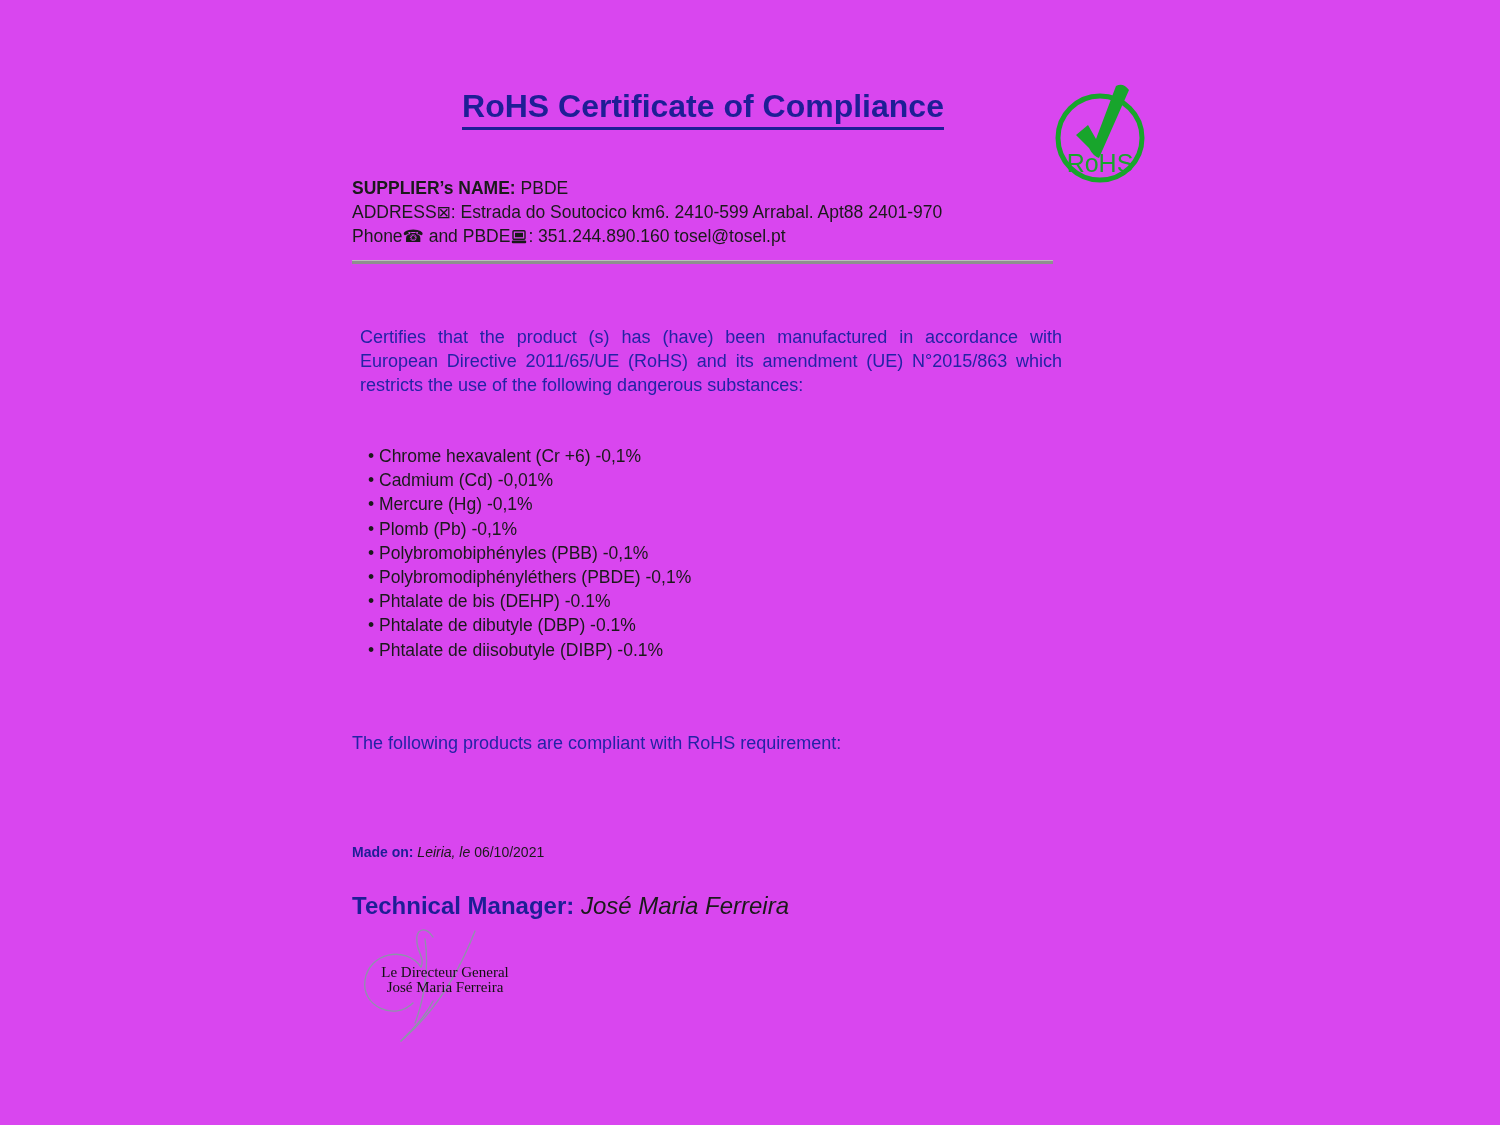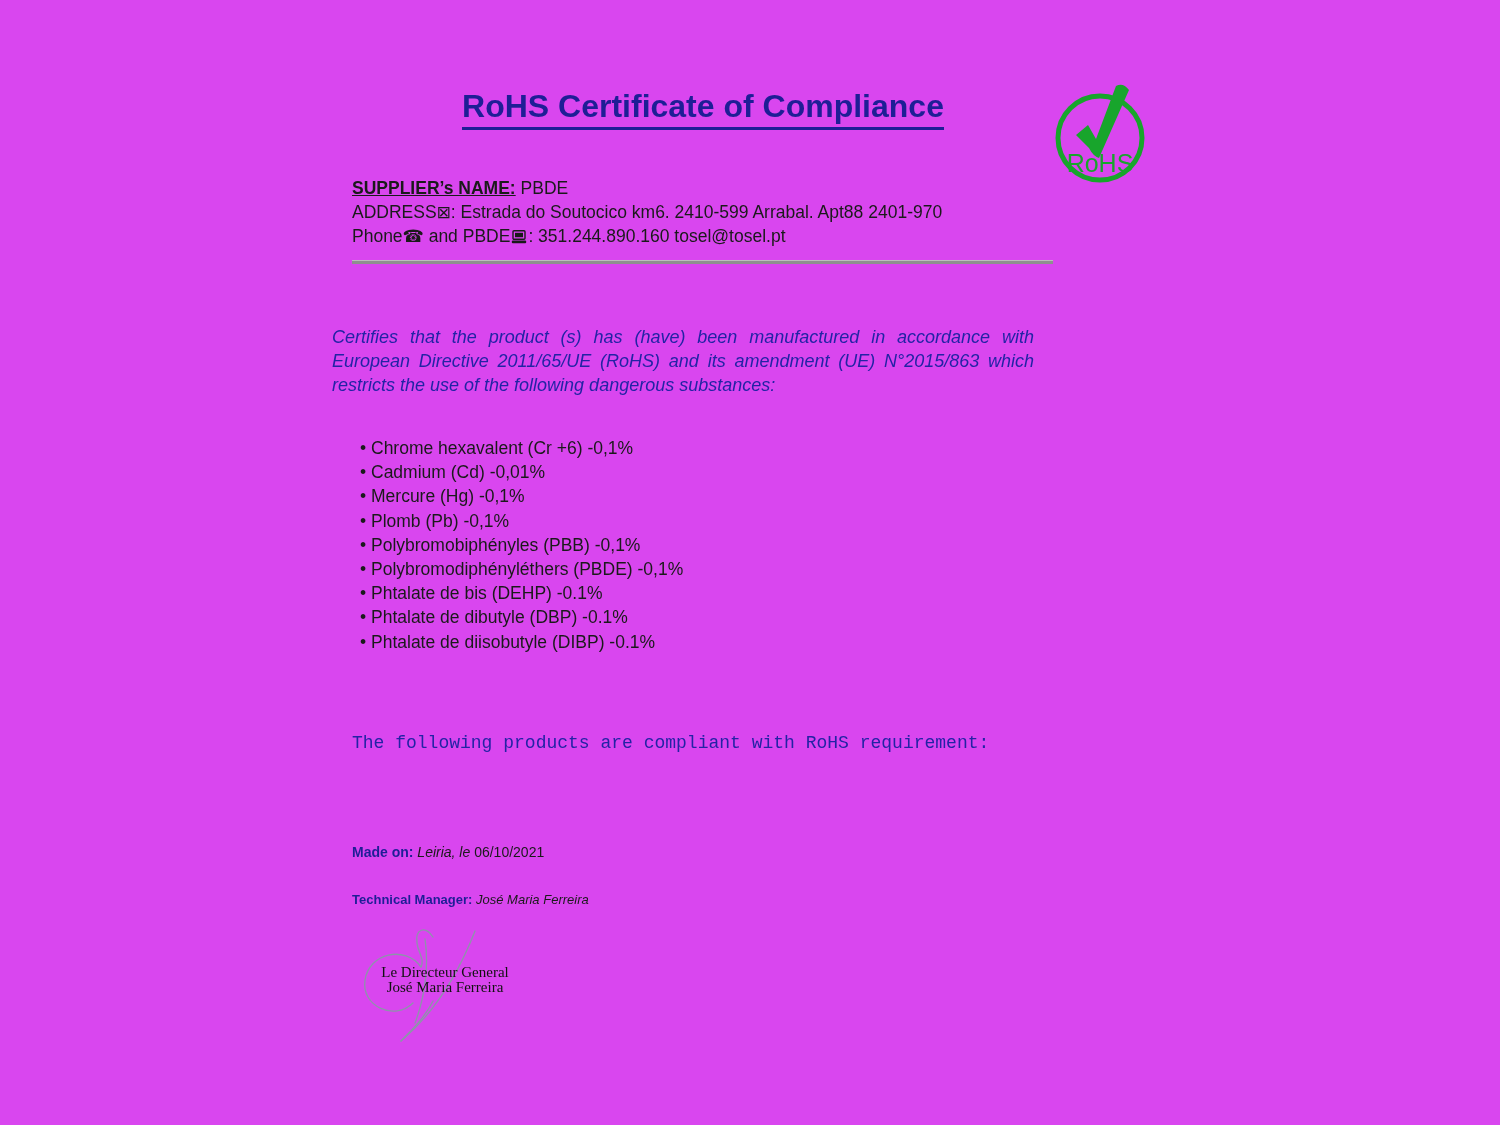--- a/index.html
+++ b/index.html
@@ -37,78 +37,76 @@
   }
 
   
   .supplier {
     position: absolute;
     left: 352px; top: 176px; width: 702px;
     font-size: 17.5px;
     line-height: 24px;
     color: #1a1a1a;
   }
-  .lbl-bold-underline { font-weight: bold; text-decoration: underline; }
+  .lbl-bold-underline { font-weight: bold; }
   .glyph { font-family: "DejaVu Sans", sans-serif; font-size: 17px; }
   .computer-icon { display: inline-block; vertical-align: -2px; margin: 0 1px; }
 
   .rule {
     position: absolute;
     left: 352px; top: 260px; width: 701px; height: 3px;
     background: #8f8f8f;
     border-top: 1px solid #bdbdbd;
   }
 
   
   .cert {
     position: absolute;
-    left: 332px; top: 307px; width: 702px;
+    left: 360px; top: 307px; width: 702px;
     font-size: 18px;
     line-height: 24.2px;
     color: #2323a5;
     text-align: justify;
-    font-style: italic;
   }
 
   
   .substances {
     position: absolute;
     left: 352px; top: 428px; width: 702px;
     list-style: none;
-    margin: 8px; padding: 0;
+    margin: 16px; padding: 0;
     font-size: 17.5px;
     line-height: 24.2px;
     color: #1a1a1a;
   }
   .substances li::before { content: "• "; }
 
   .compliance-line {
     position: absolute;
     left: 352px; top: 733px; width: 702px;
     font-size: 18px;
     color: #2323a5;
-    font-family: Liberation Mono, monospace;
   }
   .article-line {
     position: absolute;
     left: 352px; top: 775px; width: 702px;
     font-size: 17.5px;
     color: #1a1a1a;
   }
 
   .made-on {
     position: absolute;
     left: 352px; top: 844px; width: 702px;
     font-size: 14px;
     color: #1a1a1a;
   }
   .tech-manager {
     position: absolute;
     left: 352px; top: 892px; width: 702px;
-    font-size: 13px;
+    font-size: 24px;
     color: #1a1a1a;
   }
   .navy-bold { font-weight: bold; color: #1e1e96; }
   .ital { font-style: italic; }
 
   
   .signature-svg {
     position: absolute;
     left: 355px; top: 925px;
     width: 145px; height: 125px;

